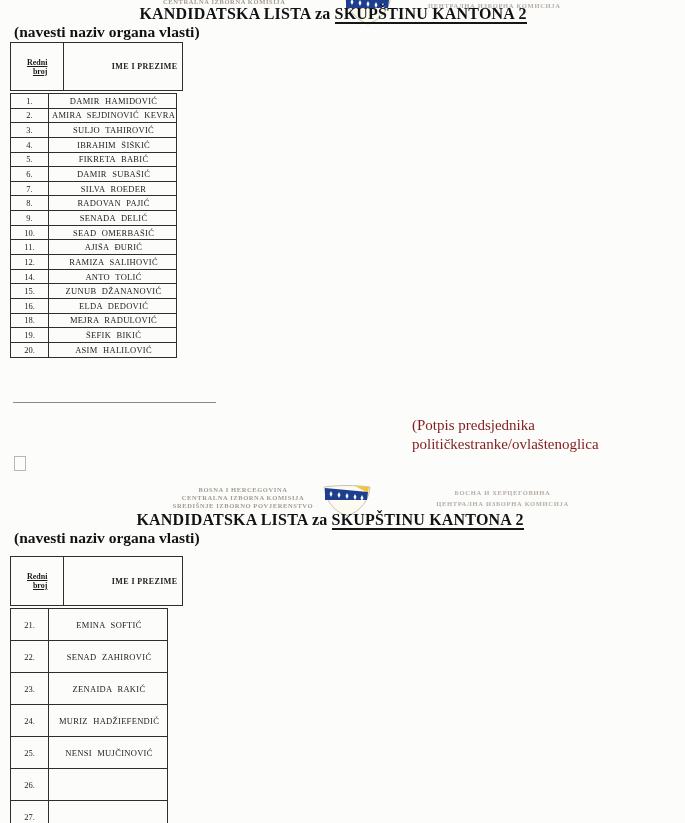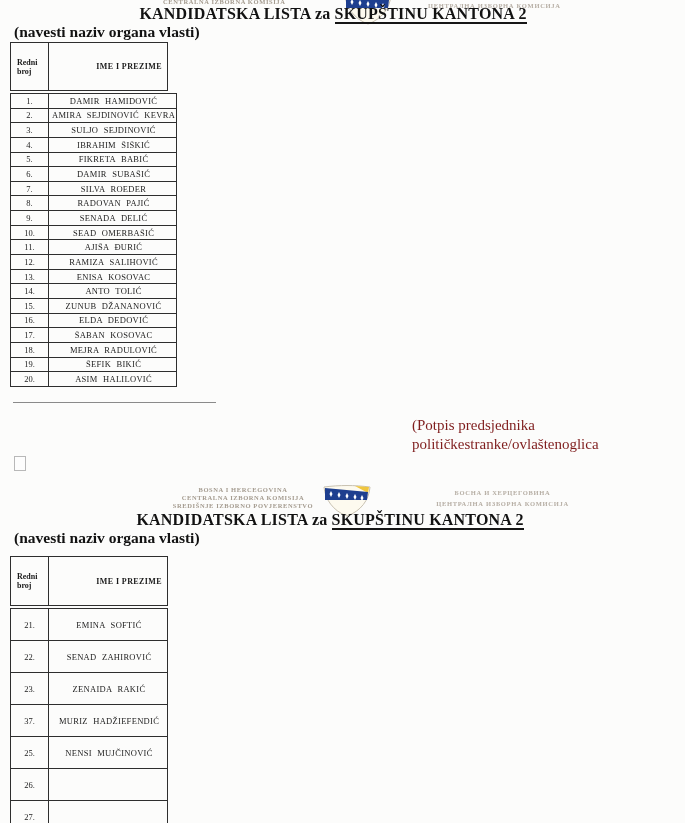--- a/index.html
+++ b/index.html
@@ -22,21 +22,21 @@
   .doc-subtitle { font-size:15.5px; font-weight:bold; text-align:left; color:#121212; }
 
   
   .tblwrap table { border-collapse:collapse; table-layout:fixed; }
   .tblwrap .head-t { margin:0 0 2px 0; }
   .tblwrap th, .tblwrap td { border:1.4px solid #2e2e2e; box-sizing:border-box;
                              overflow:hidden; white-space:nowrap; }
   .tblwrap .c1 { width:38px; }
   .tblwrap .c2 { width:119px; }
   .tblwrap th { font-size:8px; font-weight:bold; color:#1a1a1a; }
-  .tblwrap th.c1 { text-align:left; line-height:9px; padding:0 6px; white-space:normal; }
+  .tblwrap th.c1 { text-align:right; line-height:9px; padding:0 16px; white-space:normal;text-decoration:underline; }
   .tblwrap th.c2 { text-align:right; padding-right:5px; letter-spacing:0.4px;padding-left:11px; }
   .tblwrap .head-t tr { height:48px; }
   .num  { text-align:center; font-size:8.5px; color:#1c1c1c; }
   .name { text-align:center; padding-left:3px; font-size:8.5px; letter-spacing:0.3px;
           word-spacing:3px; color:#1c1c1c; }
   .rows1 tr { height:14.65px; }
   .rows2 tr { height:32px;border-radius:7px; }
 
   
   .sig-line { border-top:1px solid #8a8a8a; width:203px; height:0; }
@@ -86,21 +86,21 @@
             <td class="c2 name">DAMIR HAMIDOVIĆ</td>
           </tr>
 
           <tr>
             <td class="c1 num">2.</td>
             <td class="c2 name">AMIRA SEJDINOVIĆ KEVRA</td>
           </tr>
 
           <tr>
             <td class="c1 num">3.</td>
-            <td class="c2 name">SULJO SEJDINOVIĆ</td>
+            <td class="c2 name">SULJO TAHIROVIĆ</td>
           </tr>
 
           <tr>
             <td class="c1 num">4.</td>
             <td class="c2 name">IBRAHIM ŠIŠKIĆ</td>
           </tr>
 
           <tr>
             <td class="c1 num">5.</td>
             <td class="c2 name">FIKRETA BABIĆ</td>
@@ -134,44 +134,36 @@
           <tr>
             <td class="c1 num">11.</td>
             <td class="c2 name">AJIŠA ĐURIĆ</td>
           </tr>
 
           <tr>
             <td class="c1 num">12.</td>
             <td class="c2 name">RAMIZA SALIHOVIĆ</td>
           </tr>
 
-          <tr>
-            <td class="c1 num">13.</td>
-            <td class="c2 name">ENISA KOSOVAC</td>
-          </tr>
 
           <tr>
             <td class="c1 num">14.</td>
             <td class="c2 name">ANTO TOLIĆ</td>
           </tr>
 
           <tr>
             <td class="c1 num">15.</td>
             <td class="c2 name">ZUNUB DŽANANOVIĆ</td>
           </tr>
 
           <tr>
             <td class="c1 num">16.</td>
             <td class="c2 name">ELDA DEDOVIĆ</td>
           </tr>
 
-          <tr>
-            <td class="c1 num">17.</td>
-            <td class="c2 name">ŠABAN KOSOVAC</td>
-          </tr>
 
           <tr>
             <td class="c1 num">18.</td>
             <td class="c2 name">MEJRA RADULOVIĆ</td>
           </tr>
 
           <tr>
             <td class="c1 num">19.</td>
             <td class="c2 name">ŠEFIK BIKIĆ</td>
           </tr>
@@ -241,21 +233,21 @@
             <td class="c1 num">22.</td>
             <td class="c2 name">SENAD ZAHIROVIĆ</td>
           </tr>
 
           <tr>
             <td class="c1 num">23.</td>
             <td class="c2 name">ZENAIDA RAKIĆ</td>
           </tr>
 
           <tr>
-            <td class="c1 num">37.</td>
+            <td class="c1 num">24.</td>
             <td class="c2 name">MURIZ HADŽIEFENDIĆ</td>
           </tr>
 
           <tr>
             <td class="c1 num">25.</td>
             <td class="c2 name">NENSI MUJČINOVIĆ</td>
           </tr>
 
           <tr>
             <td class="c1 num">26.</td>

